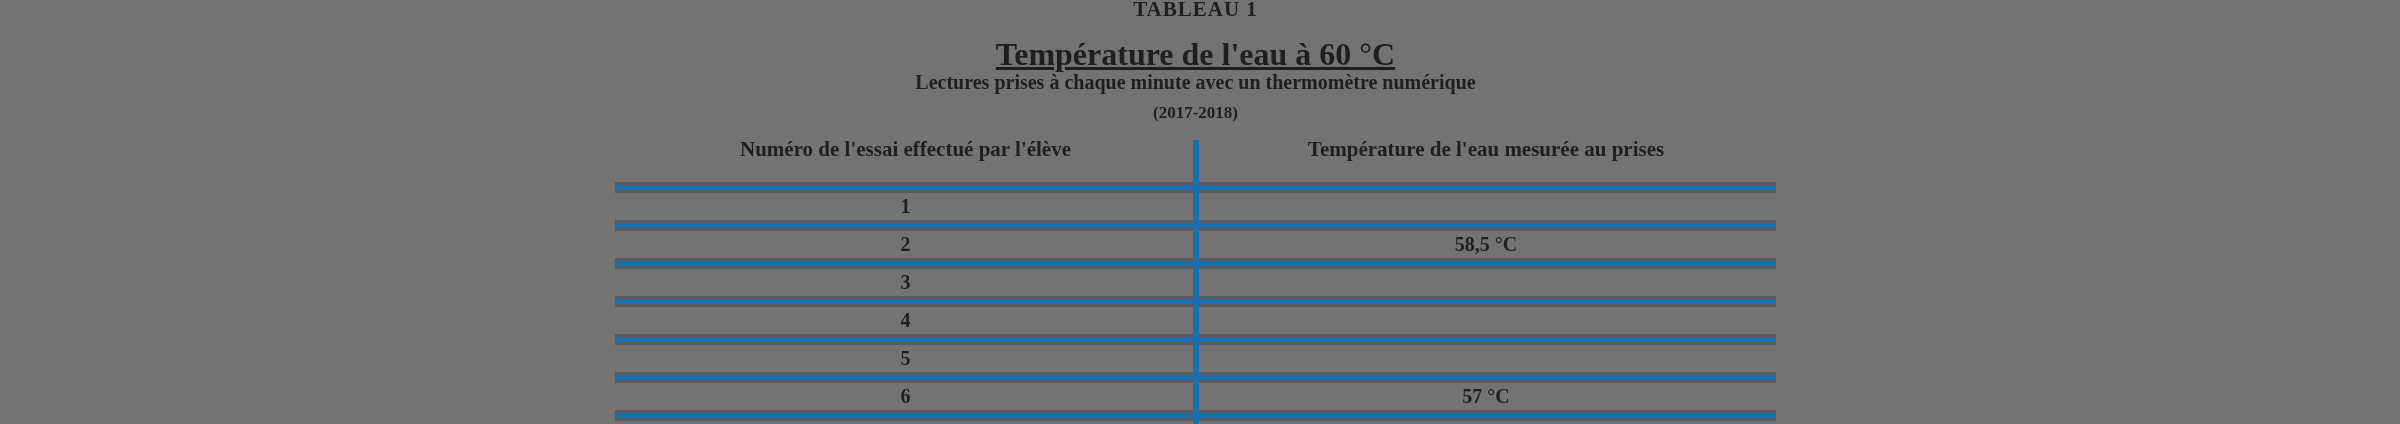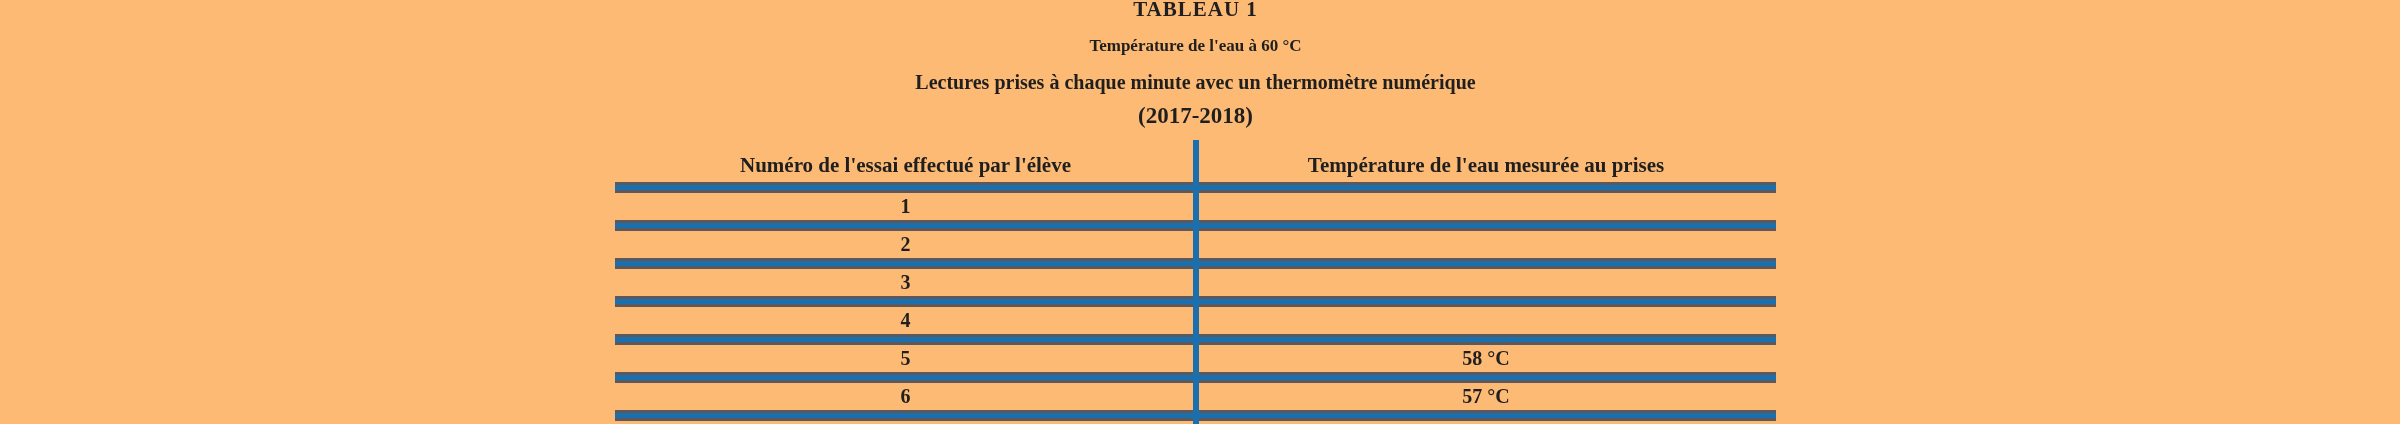--- a/index.html
+++ b/index.html
@@ -5,56 +5,56 @@
   html, body {
     margin: 0;
     padding: 0;
     background: #ffffff;
   }
   .canvas {
     position: relative;
     width: 2400px;
     height: 424px;
     overflow: hidden;
-    background: #fdba74;
+    background: #737373;
     font-family: "Liberation Serif", serif;
     color: #1f1f1f;
   }
   
   .titles {
     position: absolute;
     left: 615px;
     top: 0;
     width: 1161px;
     text-align: center;
   }
   .title-line { font-weight: bold; white-space: nowrap; }
   .t1 { position: absolute; left: 0; top: -3px;  width: 100%; font-size: 21px; letter-spacing: 1px; }
-  .t2 { position: absolute; left: 0; top: 36px;  width: 100%; font-size: 17px; }
+  .t2 { position: absolute; left: 0; top: 36px;  width: 100%; font-size: 32px; text-decoration: underline; }
   .t3 { position: absolute; left: 0; top: 71px;  width: 100%; font-size: 20px; }
-  .t4 { position: absolute; left: 0; top: 103px; width: 100%; font-size: 23px; }
+  .t4 { position: absolute; left: 0; top: 103px; width: 100%; font-size: 17px; }
 
   
   .tbl {
     position: absolute;
     left: 615px;
     top: 140px;
     width: 1161px;
   }
   .thead {
     display: flex;
     height: 42px;
     align-items: flex-end;
   }
   .th {
     width: 581px;
     text-align: center;
     font-weight: bold;
     font-size: 21px;
-    padding-bottom: 4px;
+    padding-bottom: 20px;
     white-space: nowrap;
   }
   .th.right { width: 580px; }
   .sep {
     height: 11px;
     width: 100%;
     background: linear-gradient(
       to bottom,
       #5d585c 0%, #5d585c 30%,
       #1a6fae 30%, #1a6fae 72%,
@@ -103,36 +103,36 @@
 
     <div class="sep"></div>
 
     <div class="row">
       <div class="cell left">1</div>
     </div>
     <div class="sep"></div>
 
     <div class="row">
       <div class="cell left">2</div>
+      <div class="cell right">58,5 °C</div>
     </div>
     <div class="sep"></div>
 
     <div class="row">
       <div class="cell left">3</div>
     </div>
     <div class="sep"></div>
 
     <div class="row">
       <div class="cell left">4</div>
     </div>
     <div class="sep"></div>
 
     <div class="row">
       <div class="cell left">5</div>
-      <div class="cell right">58 °C</div>
     </div>
     <div class="sep"></div>
 
     <div class="row">
       <div class="cell left">6</div>
       <div class="cell right">57 °C</div>
     </div>
     <div class="sep"></div>
 
     <div class="vdiv"></div>

